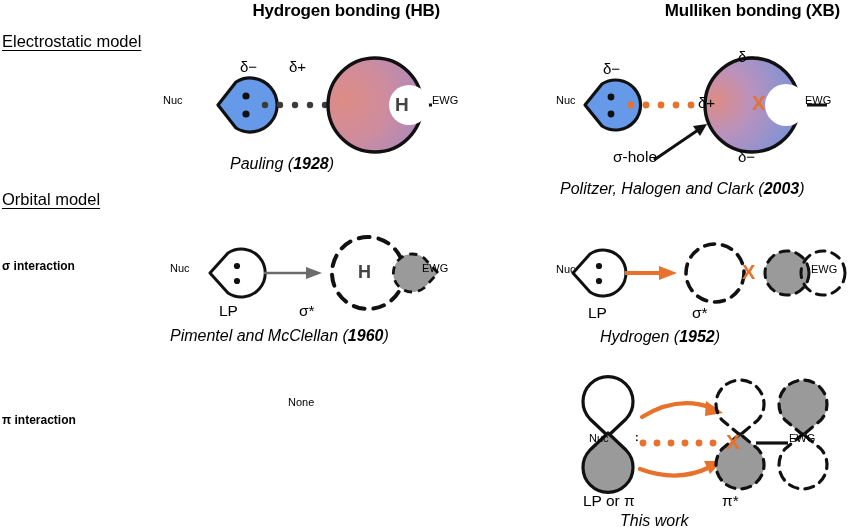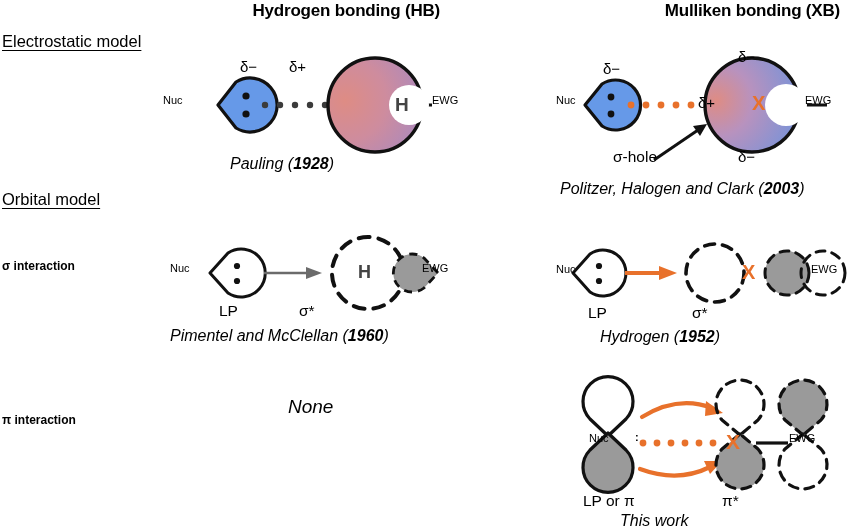--- a/index.html
+++ b/index.html
@@ -7,21 +7,21 @@
        font-family:"Liberation Sans","DejaVu Sans",sans-serif;color:#000;}
   .abs{position:absolute;}
   .col-title{font-weight:bold;font-size:17px;letter-spacing:-0.2px;text-align:right;}
   .sect-head{font-size:16.5px;text-decoration:underline;text-underline-offset:3px;}
   .row-label{font-size:12px;font-weight:bold;}
   .cite{font-size:16px;font-style:italic;text-align:left;white-space:nowrap;}
   .cite b{font-style:italic;font-weight:bold;}
   .atom-lbl{font-size:11px;white-space:nowrap;}
   .small-lbl{font-size:15.5px;white-space:nowrap;}
   .delta{font-size:15px;white-space:nowrap;}
-  .none-lbl{font-size:19px;font-style:italic;text-align:center;}
+  .none-lbl{font-size:11px;text-align:center;}
   svg{display:block;overflow:visible;}
 </style>
 </head>
 <body>
 
 <div class="abs col-title" style="left:170px;top:1px;width:270px;">Hydrogen bonding (HB)</div>
 <div class="abs col-title" style="left:560px;top:1px;width:280px;">Mulliken bonding (XB)</div>
 
 <div class="abs sect-head" style="left:2px;top:32px;">Electrostatic model</div>
 <div class="abs sect-head" style="left:2px;top:190px;">Orbital model</div>

